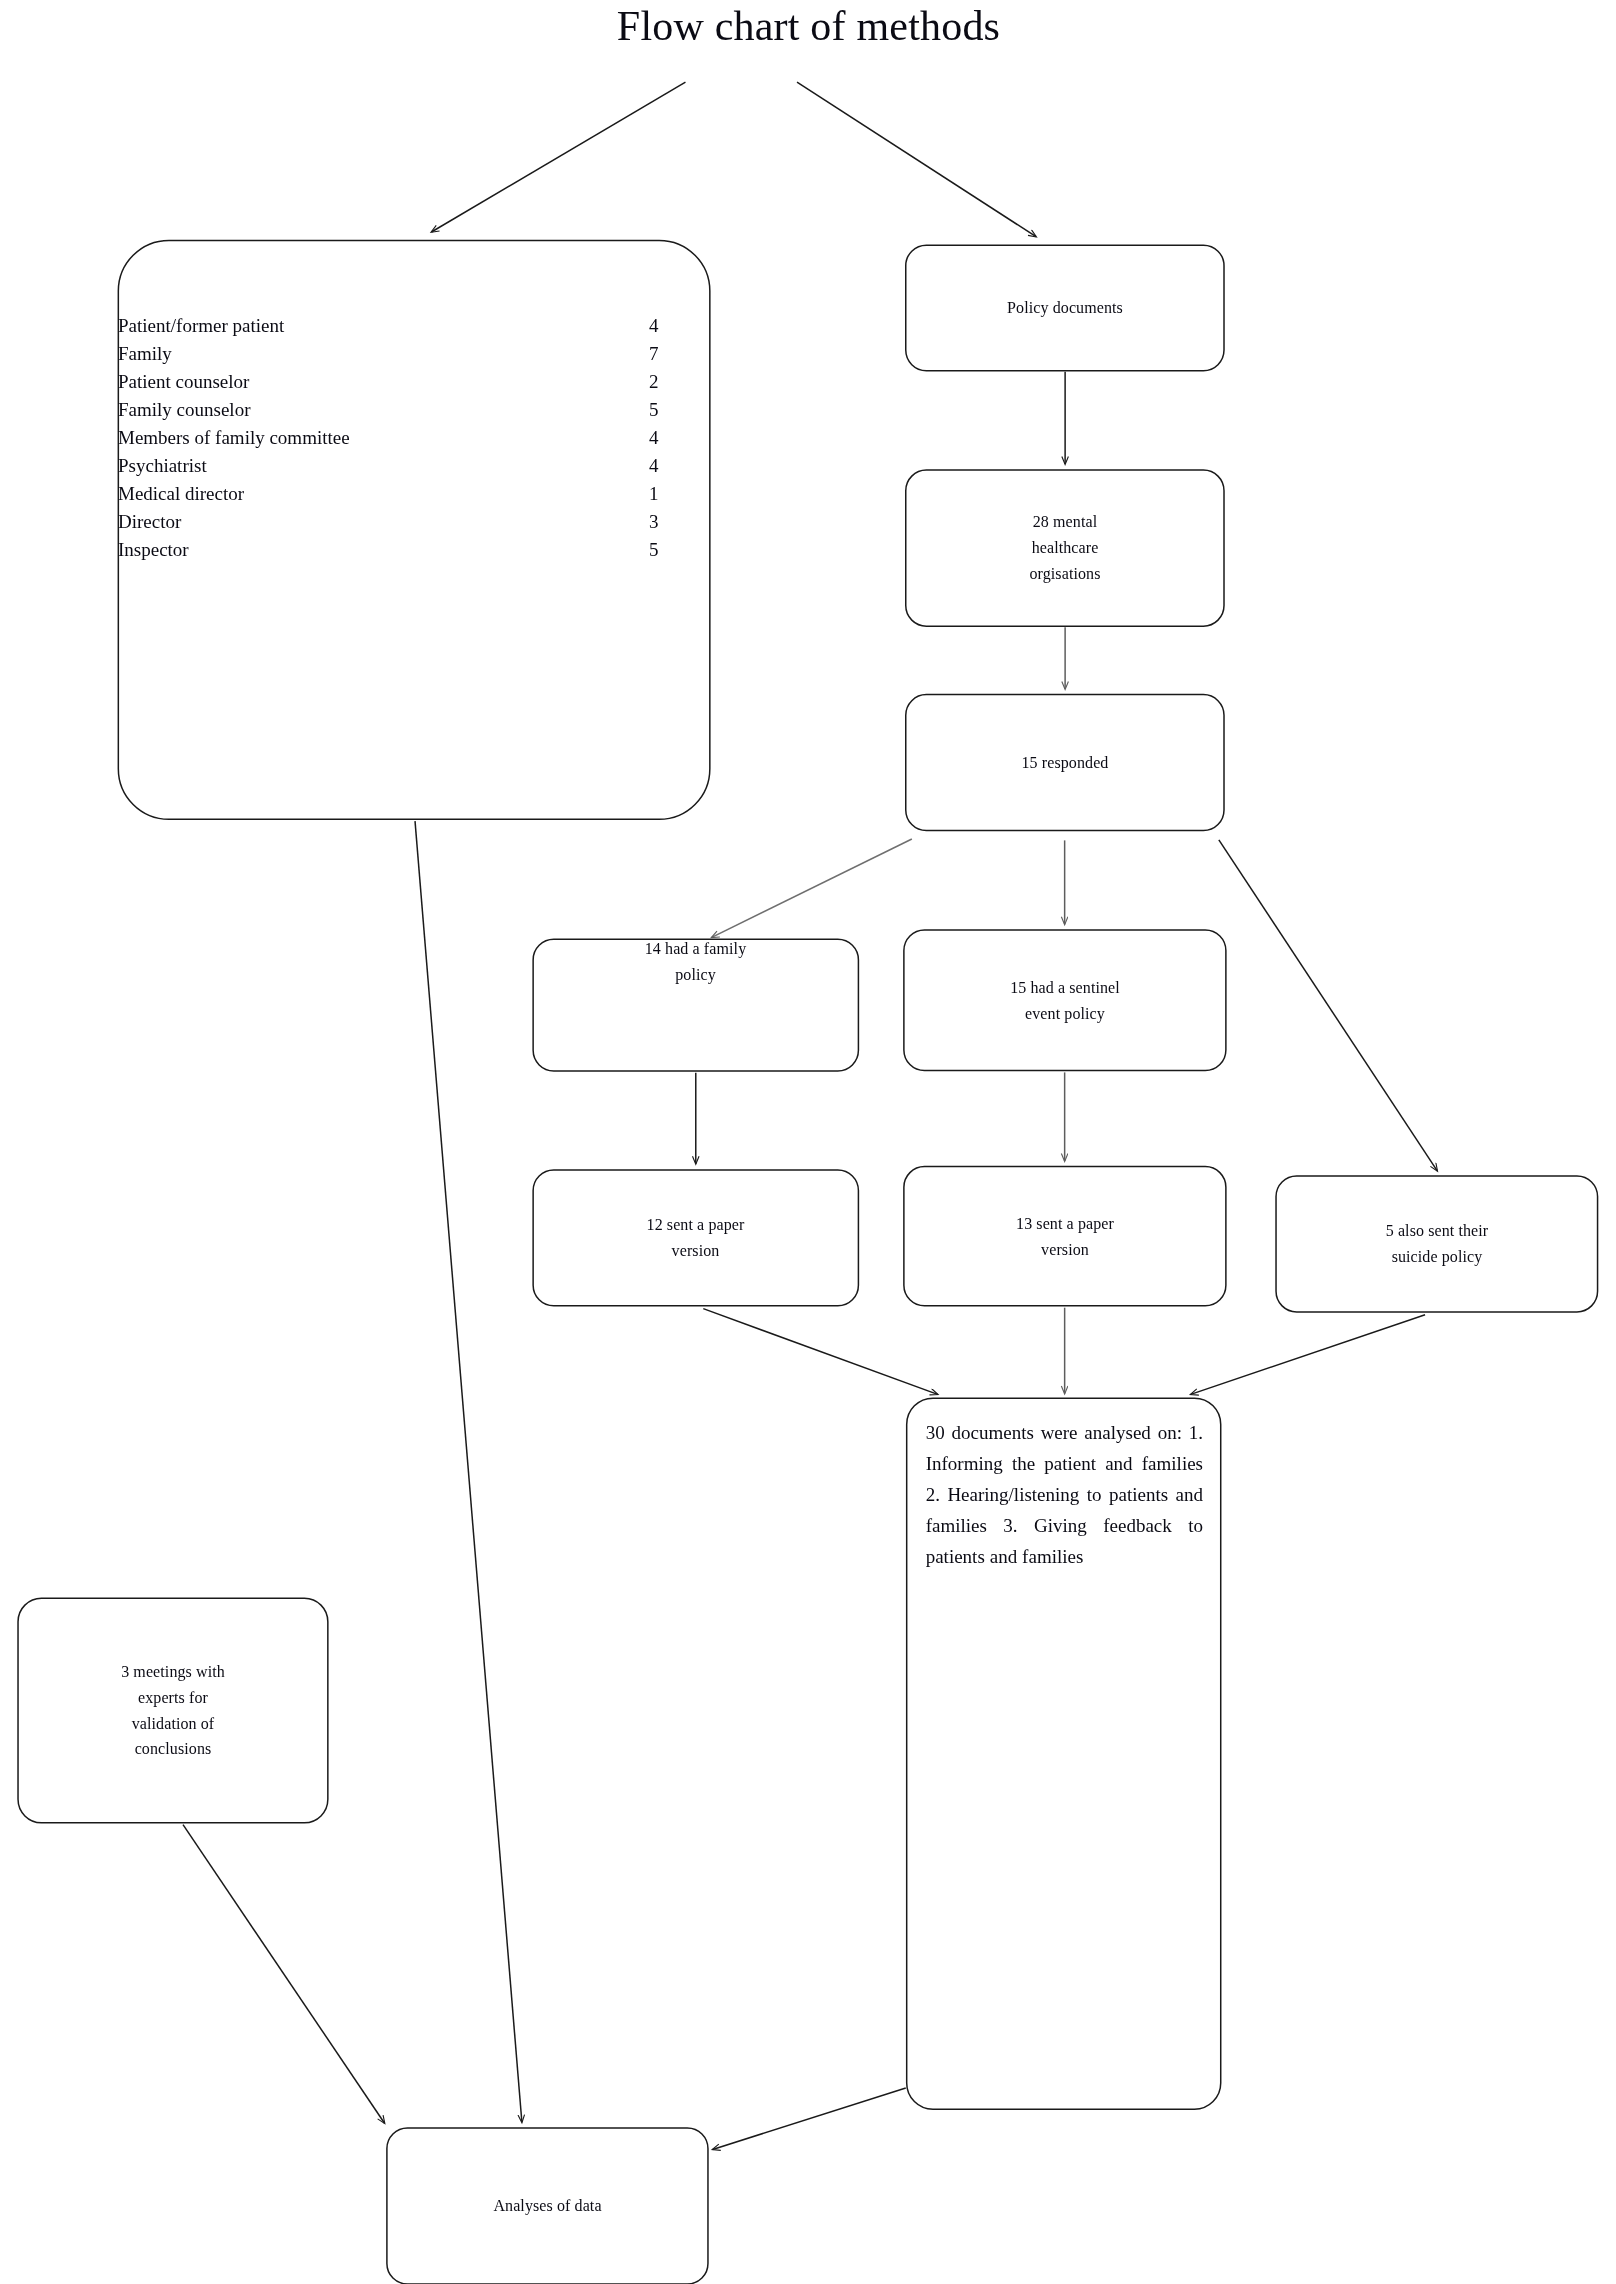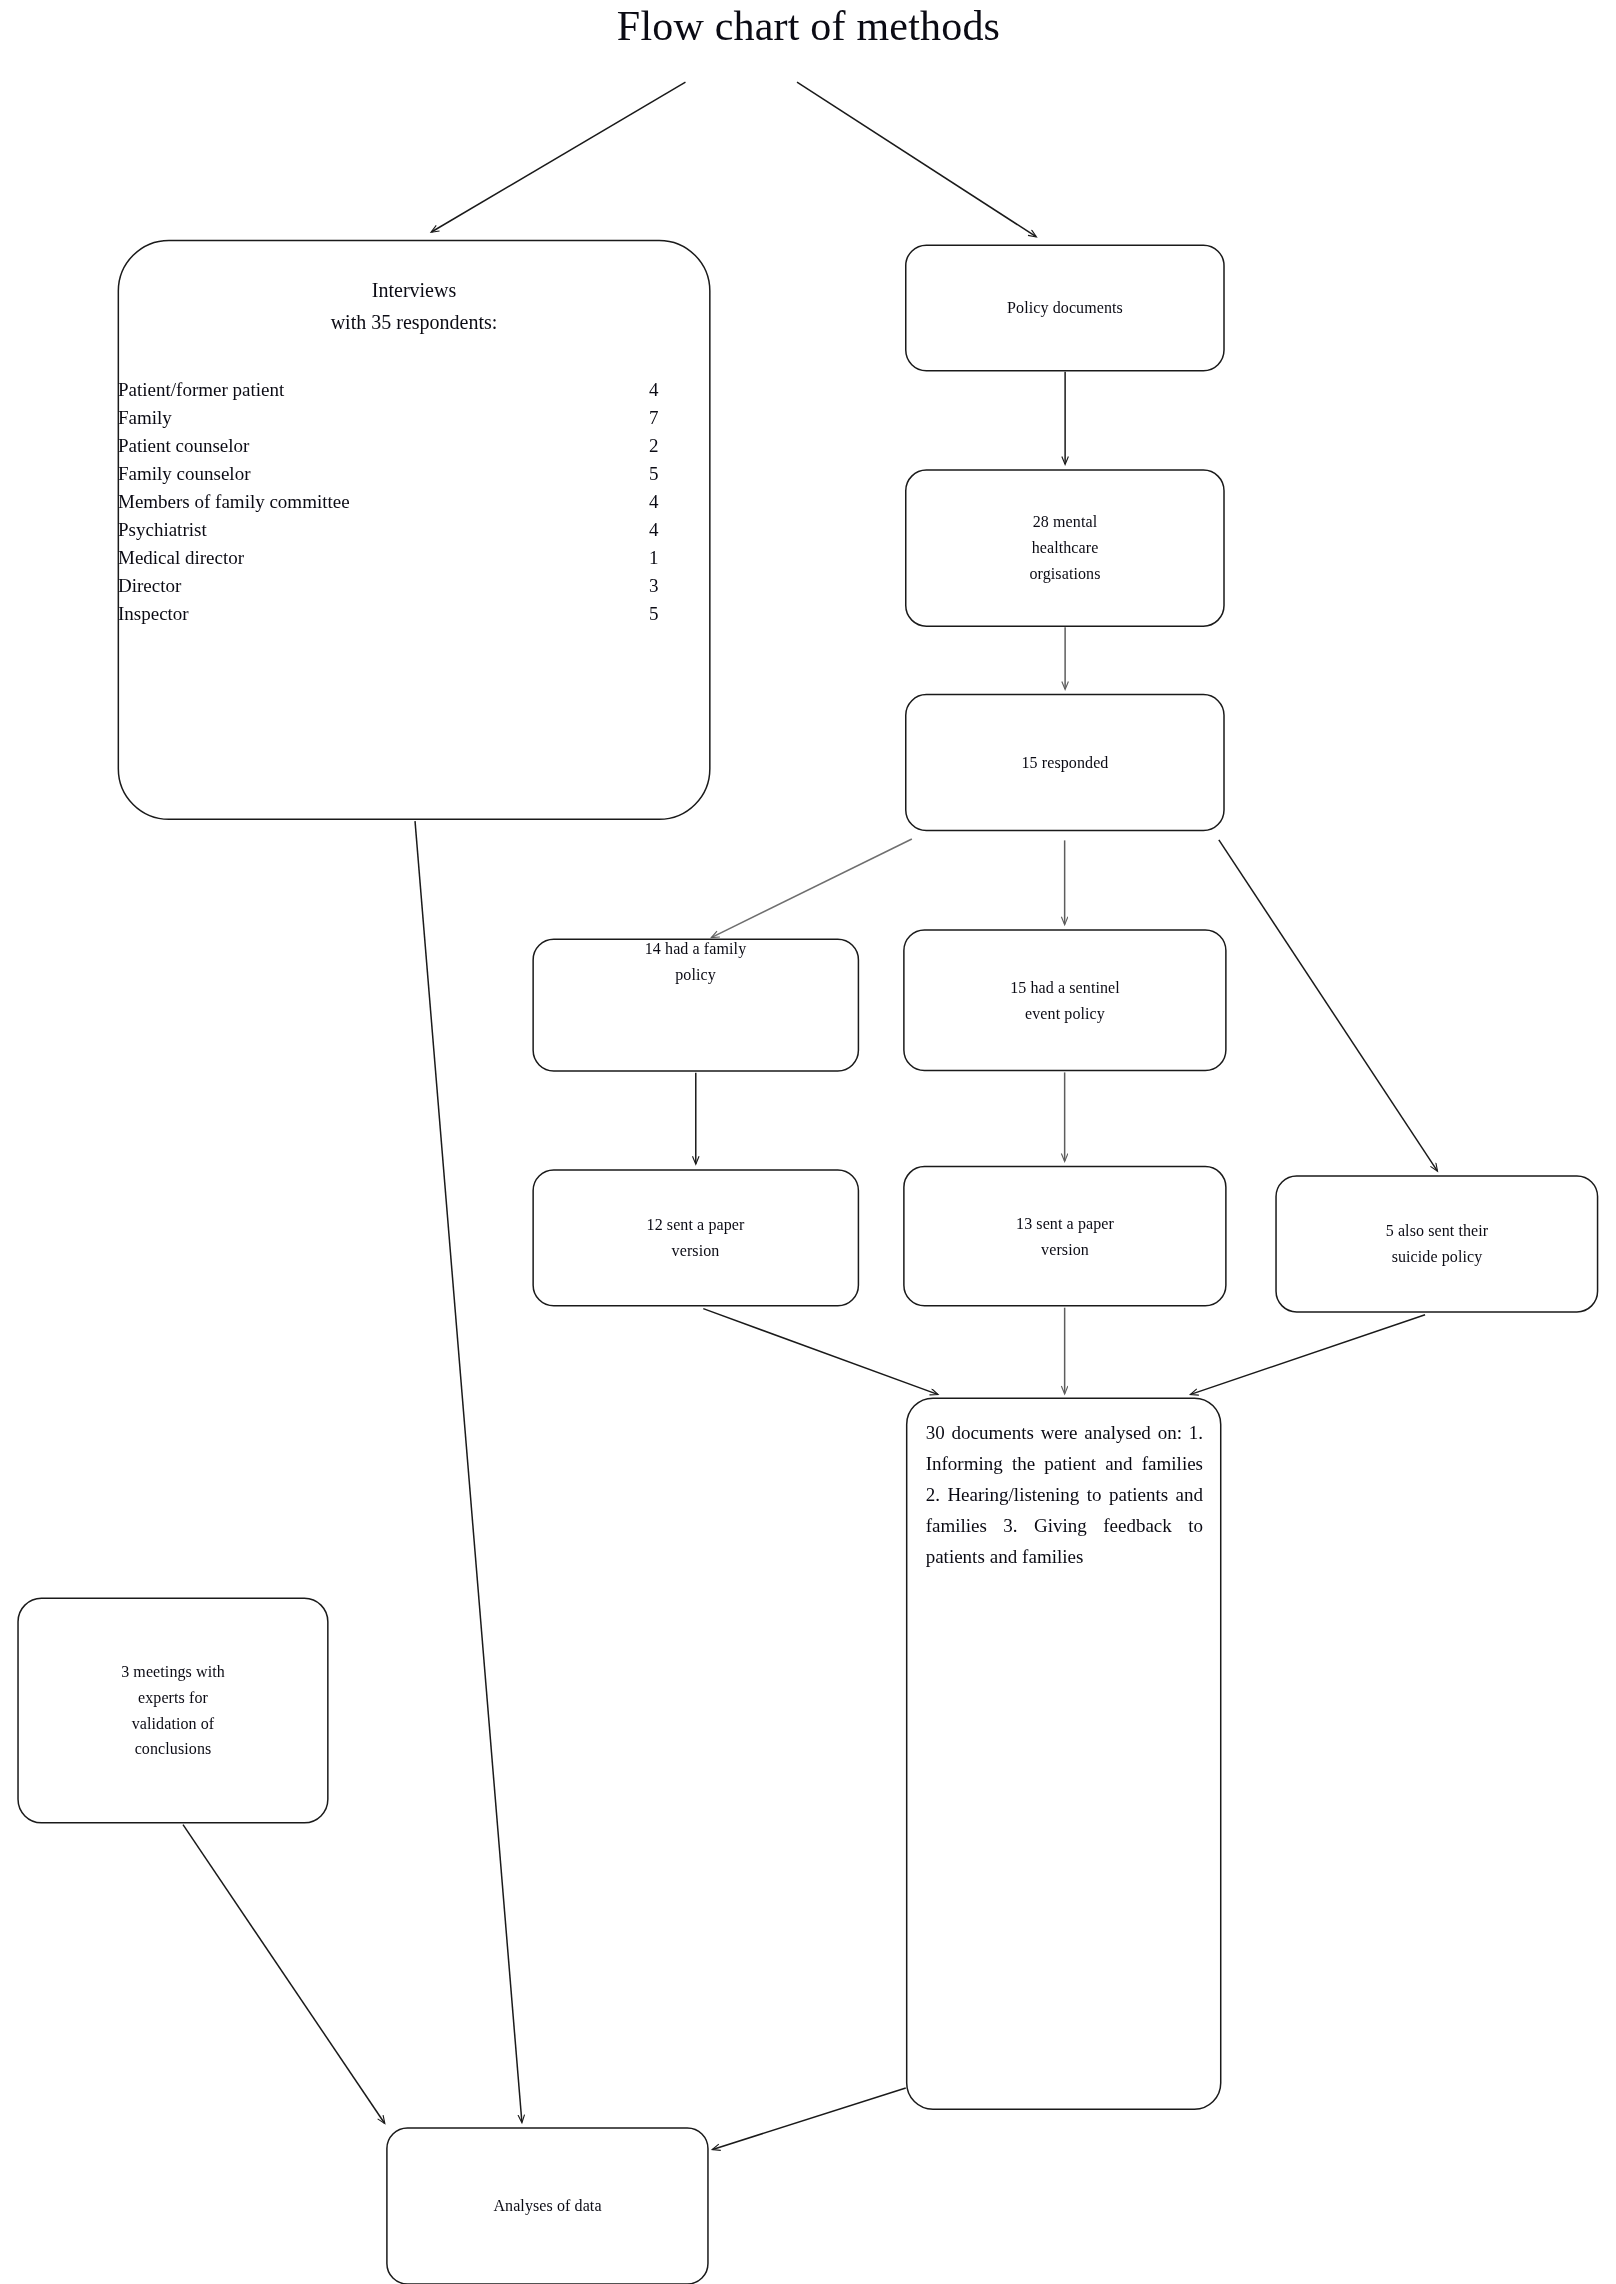--- a/index.html
+++ b/index.html
@@ -184,24 +184,20 @@
 
       <line x1="1932" y1="4455" x2="1520" y2="4586" marker-end="url(#arrowhead)"></line>
     </g>
   </svg>
 
   <div class="layer">
 
     <div id="title">Flow chart of methods</div>
 
     <div class="node" id="node-interviews">
-      <div class="head">
-        <div>Interviews</div>
-        <div>with 35 respondents:</div>
-      </div>
       <table id="interview-table">
         <tbody>
           <tr>
             <td class="lbl">Patient/former patient</td>
             <td class="num">4</td>
           </tr>
           <tr>
             <td class="lbl">Family</td>
             <td class="num">7</td>
           </tr>

